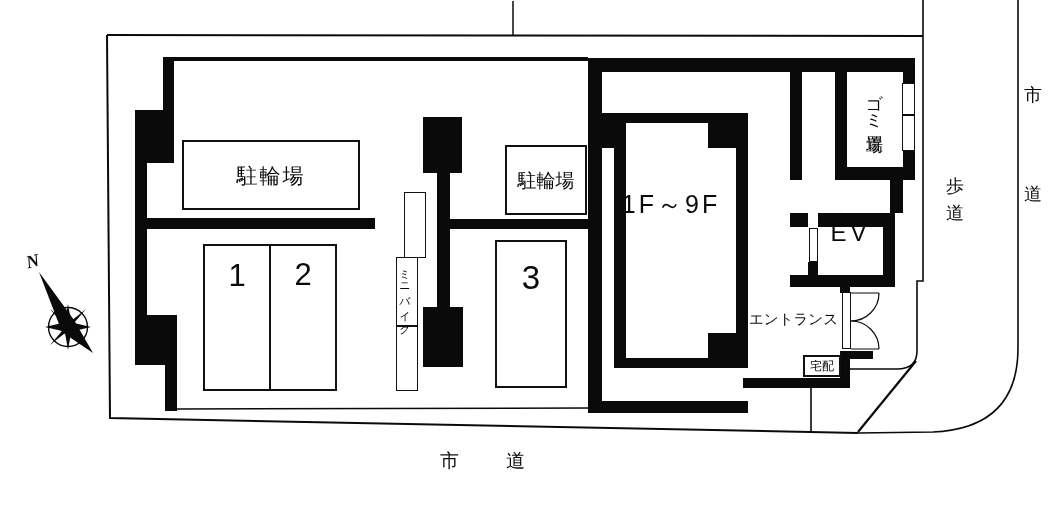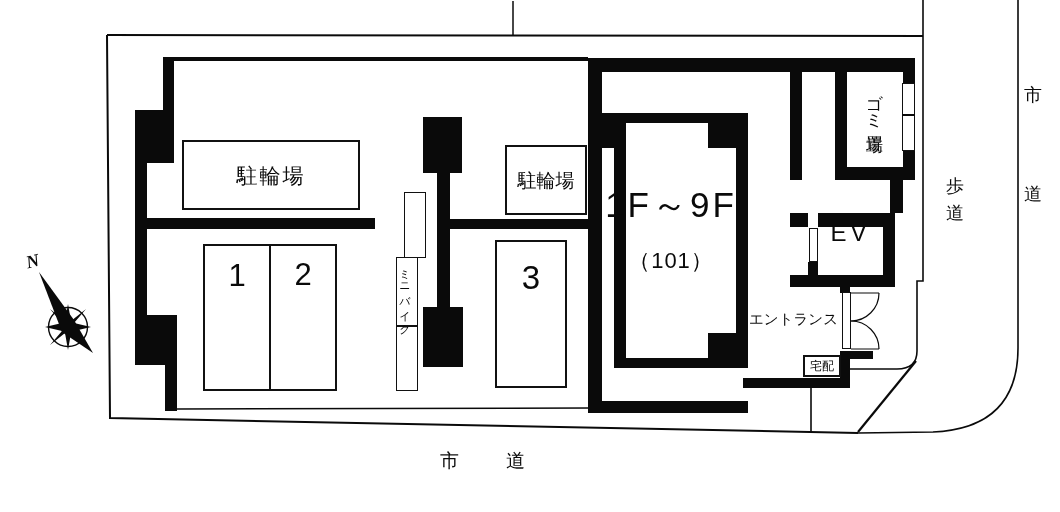--- a/index.html
+++ b/index.html
@@ -108,22 +108,21 @@
 
   <div class="lbl center" style="left:182px;top:140px;width:178px;height:70px;font-size:21px;letter-spacing:2px;">駐輪場</div>
   <div class="lbl center" style="left:505px;top:145px;width:82px;height:70px;font-size:19px;">駐輪場</div>
 
   <div class="lbl center" style="left:203px;top:258px;width:68px;height:34px;font-size:31px;">1</div>
   <div class="lbl center" style="left:269px;top:256px;width:68px;height:36px;font-size:31px;">2</div>
   <div class="lbl center" style="left:495px;top:258px;width:72px;height:38px;font-size:33px;">3</div>
 
   <div class="lbl vert" style="left:399px;top:262px;font-size:11px;letter-spacing:1px;">ミニバイク</div>
 
-  <div class="lbl center" style="left:600px;top:189px;width:142px;height:30px;font-size:35px;letter-spacing:3px;">1F～9F</div>
-  <div class="lbl center" style="left:600px;top:247px;width:142px;height:28px;font-size:22px;letter-spacing:1px;">（101）</div>
+  <div class="lbl center" style="left:600px;top:189px;width:142px;height:30px;font-size:25px;letter-spacing:3px;">1F～9F</div>
 
   <div class="lbl vert" style="left:866px;top:82px;font-size:17px;letter-spacing:1px;">ゴミ置場</div>
 
   <div class="lbl center" style="left:818px;top:216px;width:65px;height:34px;font-size:24px;letter-spacing:4px;text-align:center;">EV</div>
 
   <div class="lbl" style="left:749px;top:312px;font-size:14.5px;">エントランス</div>
 
   <div class="lbl center" style="left:803px;top:355px;width:38px;height:22px;font-size:12px;">宅配</div>
 
   <div class="lbl vert" style="left:946px;top:162px;font-size:18px;letter-spacing:27px;">歩道</div>

